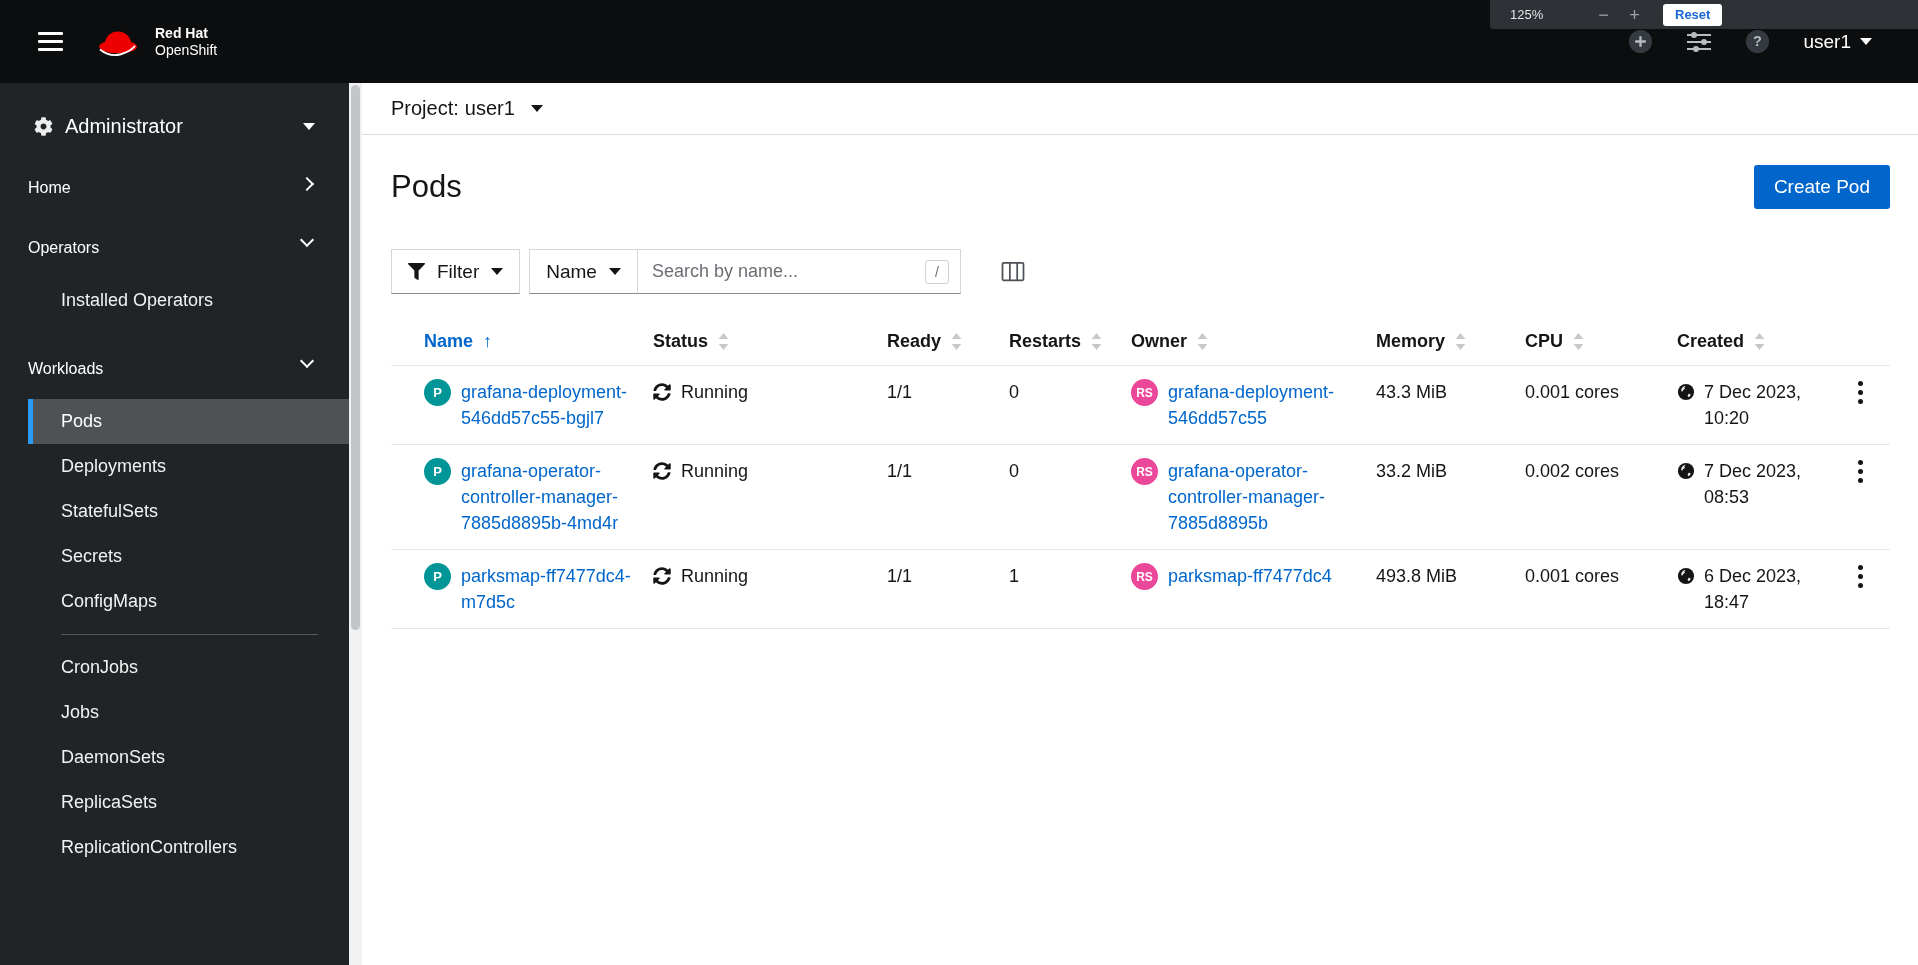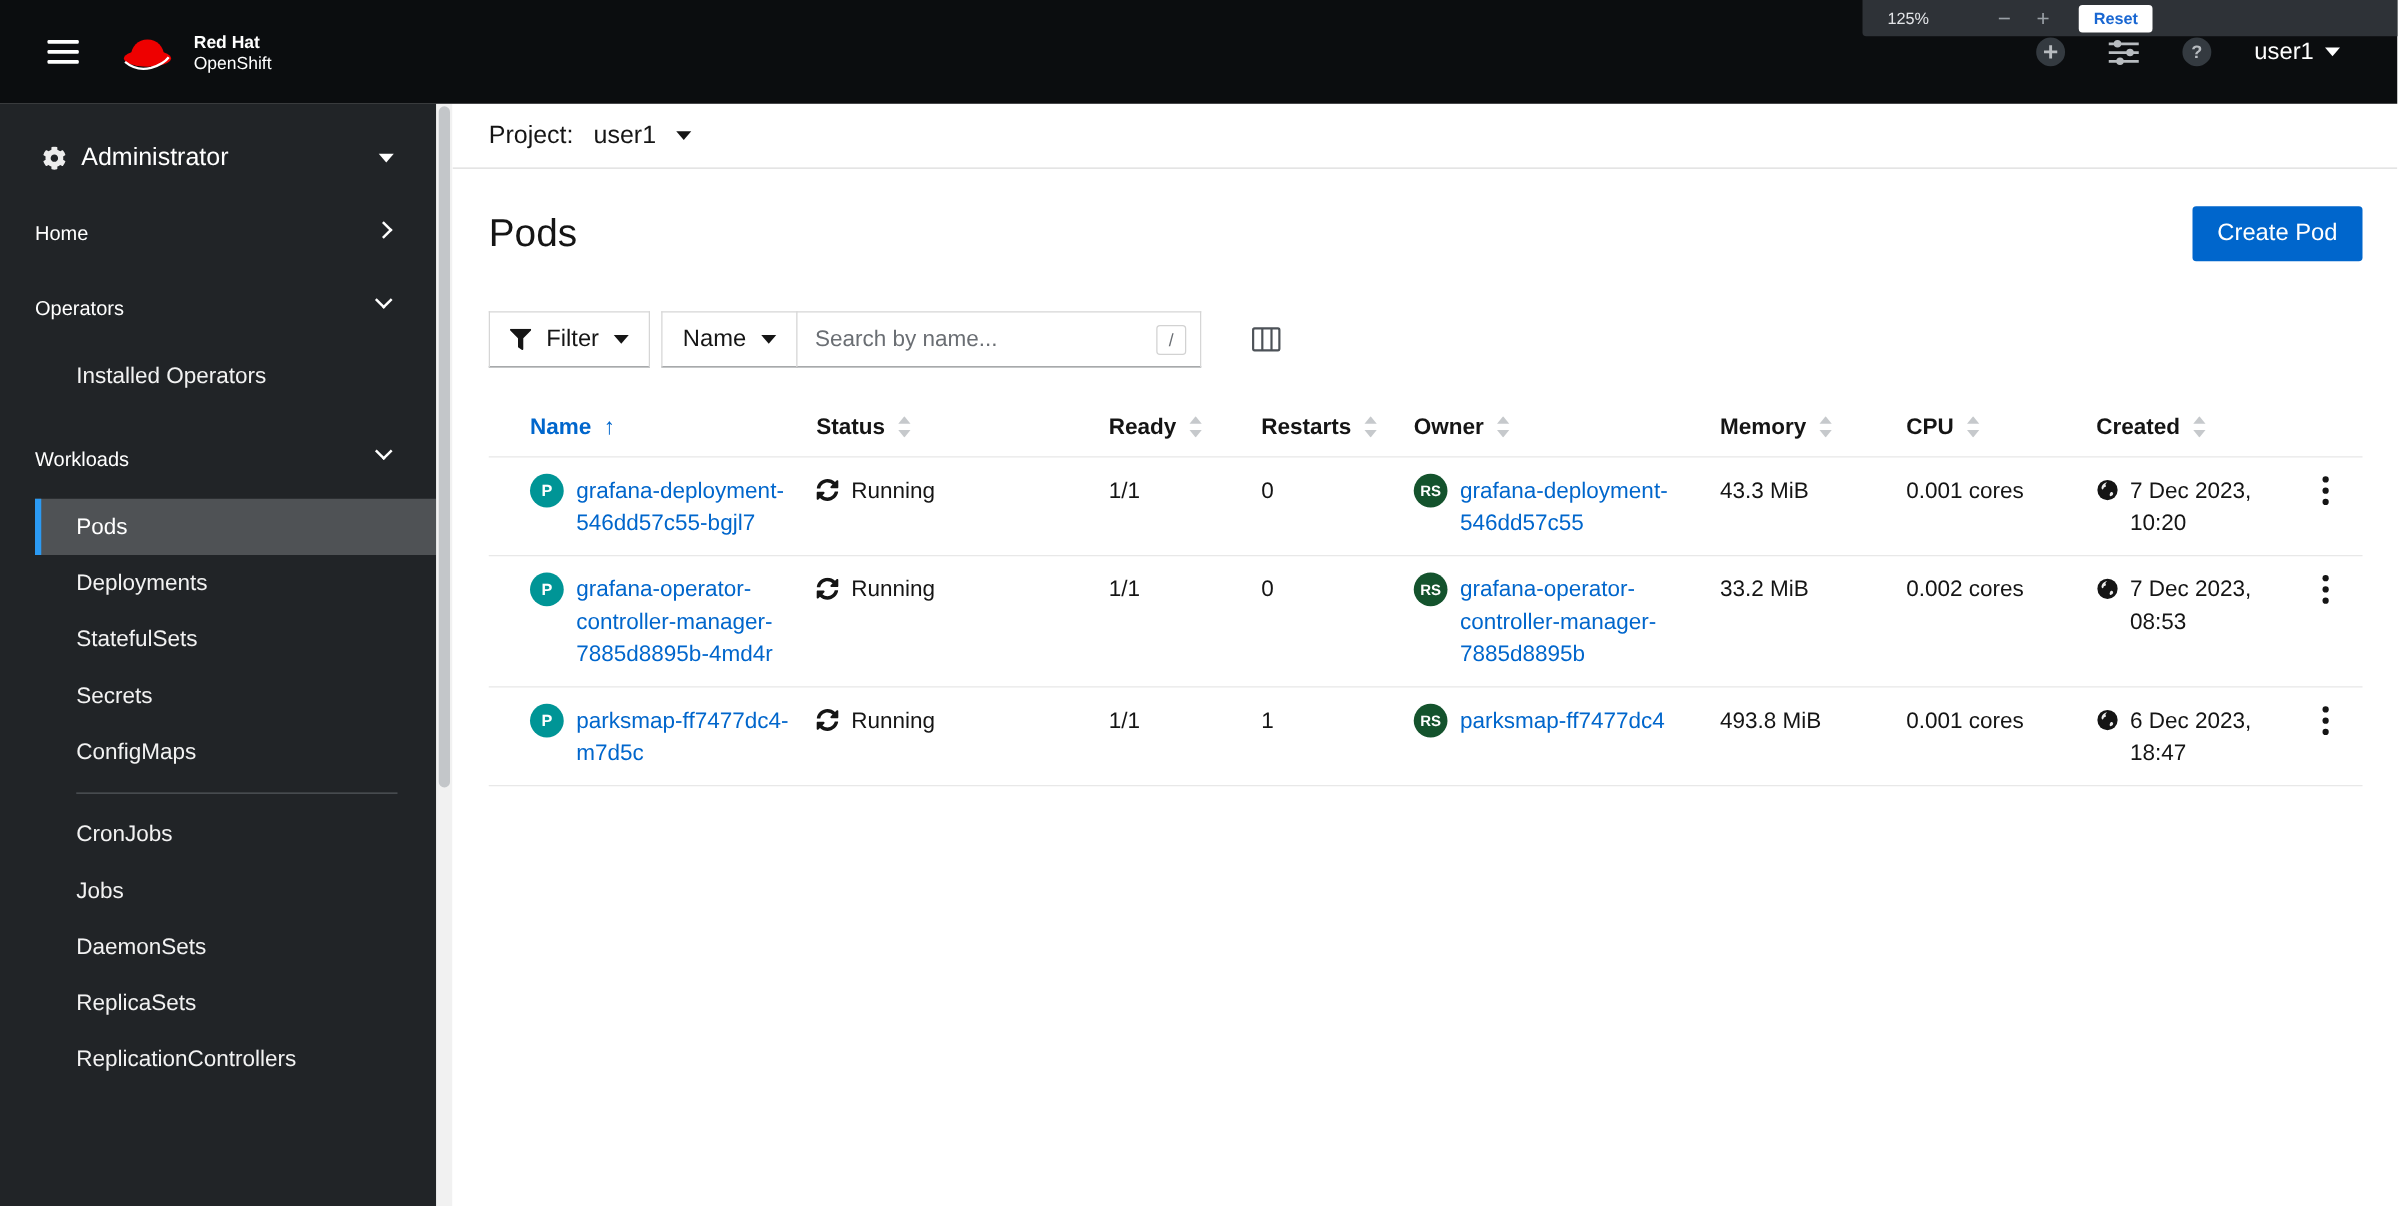--- a/index.html
+++ b/index.html
@@ -37,21 +37,21 @@
   .subnav li { font-size:18px; color:#f2f2f2; padding:12px 10px 12px 33px; cursor:pointer; }
   .subnav li.current { background:#4f5255; border-left:5px solid #2b9af3; padding-left:28px; color:#fff; }
   .subnav-divider { border:none; border-top:1px solid #54585d; margin:10px 0 10px 33px; width:257px; }
   
   .side-scroll { position:absolute; left:349px; top:83px; bottom:0; width:13px; background:#f1f1f1; }
   .side-thumb { position:absolute; top:2px; left:2px; width:9px; height:545px; background:#c3c6c9; border-radius:5px; cursor:pointer; }
   
   .main { position:absolute; left:362px; top:83px; right:0; bottom:0; background:#fff; overflow:hidden; }
   .project-bar { height:52px; display:flex; align-items:center; padding-left:29px; border-bottom:1px solid #dcdcdc; font-size:20px; }
   .project-bar .caret { color:#151515; margin-left:16px; }
-  .project-label { margin-right:16px; }
+  .project-label { margin-right:6px; }
   .content { padding:30px 0 0 29px; }
   .title-row { width:1499px; display:flex; align-items:center; justify-content:space-between; }
   .page-title { font-size:31px; font-weight:500; color:#151515; }
   .create-btn { background:#0066cc; color:#fff; border:none; border-radius:3px; font-size:19px; padding:11px 20px; cursor:pointer; }
   
   .toolbar { margin-top:40px; display:flex; align-items:stretch; height:45px; }
   .ctl { background:#fff; border:1px solid #d6d6d6; border-bottom-color:#8a8d90; display:flex; align-items:center; gap:12px; padding:0 16px; font-size:19px; cursor:pointer; }
   .filter-ctl { margin-right:9px; }
   .search-wrap { position:relative; margin-left:-1px; display:flex; }
   .search-input { width:324px; height:45px; border:1px solid #d6d6d6; border-bottom-color:#8a8d90; padding:0 46px 0 14px; font-size:18px; color:#151515; font-family:Liberation Sans, sans-serif; background:#fff; }
@@ -68,21 +68,21 @@
   .t-row { border-top:1px solid #e8e8e8; }
   .t-row:last-of-type { border-bottom:1px solid #e8e8e8; }
   .td { padding:13px 8px 13px 0; line-height:26px; }
   .td-name { padding-left:33px; display:flex; gap:10px; }
   .td-status { display:flex; gap:10px; align-items:center; }
   .td-owner { display:flex; gap:10px; }
   .td-created { display:flex; gap:9px; }
   .created-text { width:118px; }
   .res-badge { flex:0 0 27px; width:27px; height:27px; border-radius:50%; display:flex; align-items:center; justify-content:center; color:#fff; font-size:13px; font-weight:700; }
   .badge-p { background:#009596; }
-  .badge-rs { background:#14532d; font-size:12px; }
+  .badge-rs { background:#ec4899; font-size:12px; }
   a.res-link { color:#0066cc; text-decoration:none; cursor:pointer; }
   .td-kebab { display:flex; justify-content:flex-end; padding:13px 22px 0 0; }
   .kebab { display:flex; flex-direction:column; gap:4px; background:none; border:none; cursor:pointer; padding:6px 5px; }
   .kebab i { width:5px; height:5px; background:#151515; border-radius:50%; }
   .row-icon { margin-top:4px; flex:0 0 auto; }
 </style>
 </head>
 <body>
 
 <header class="masthead">

